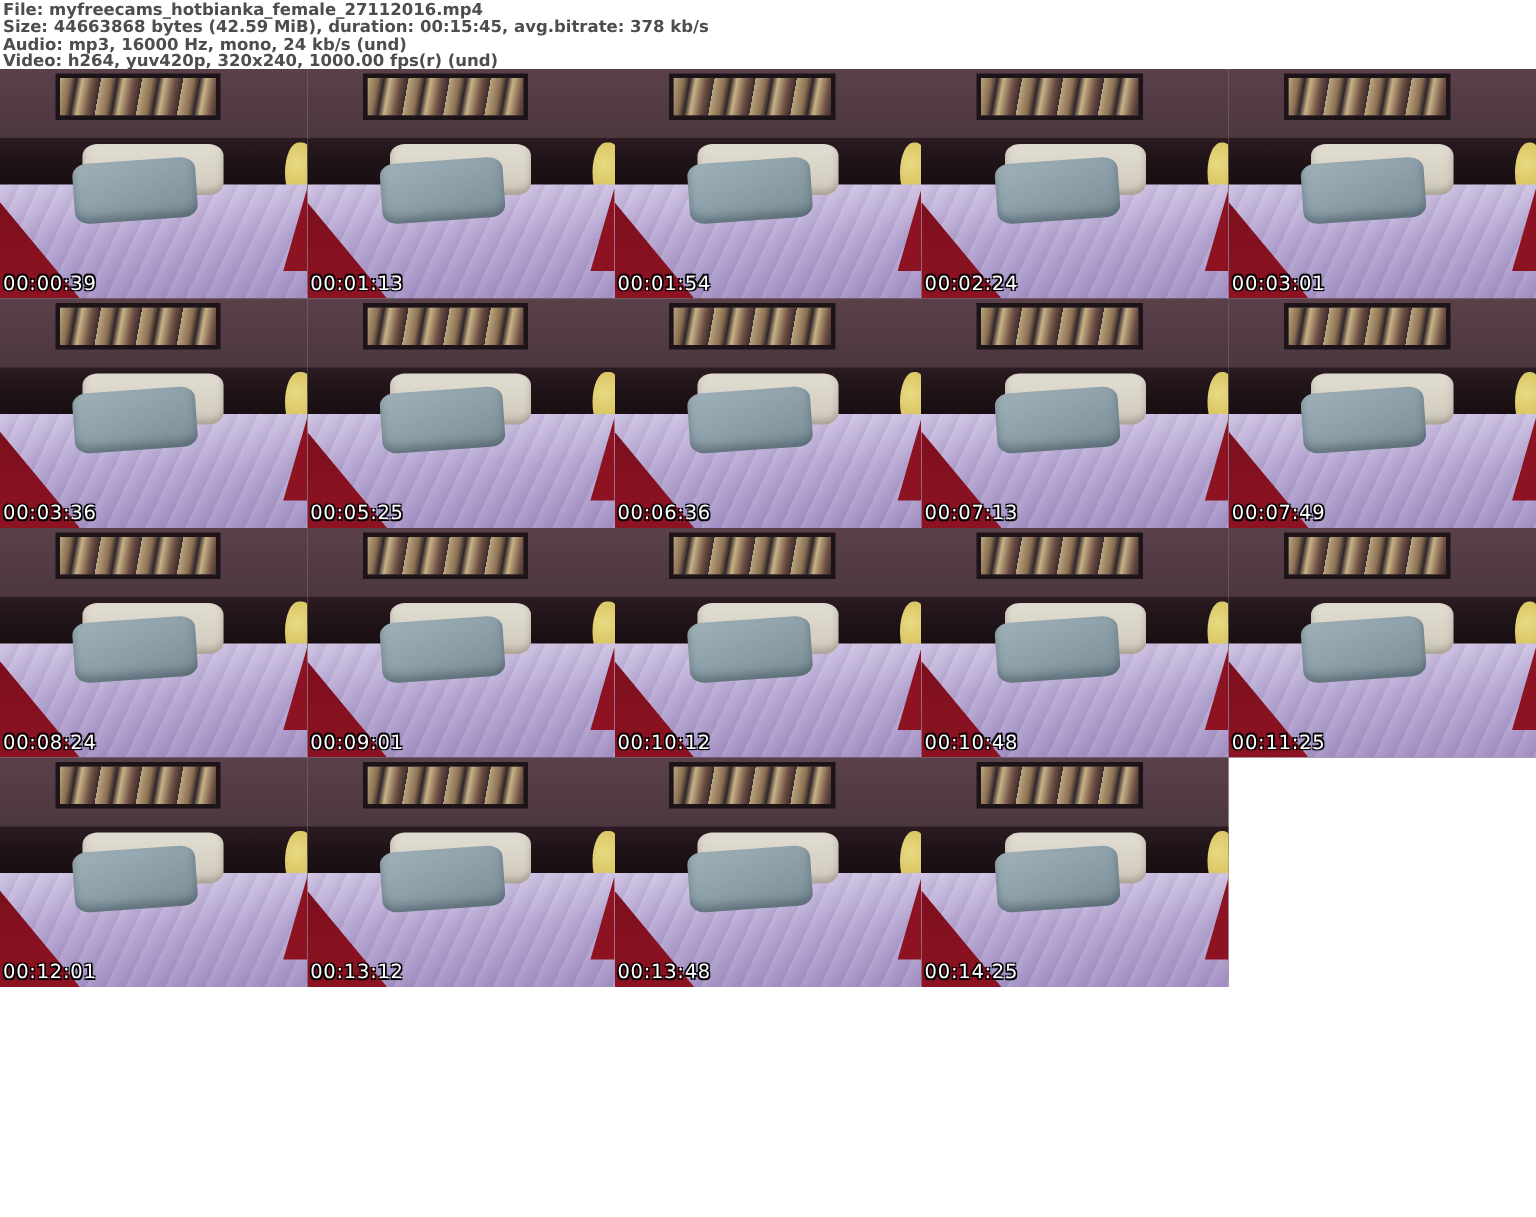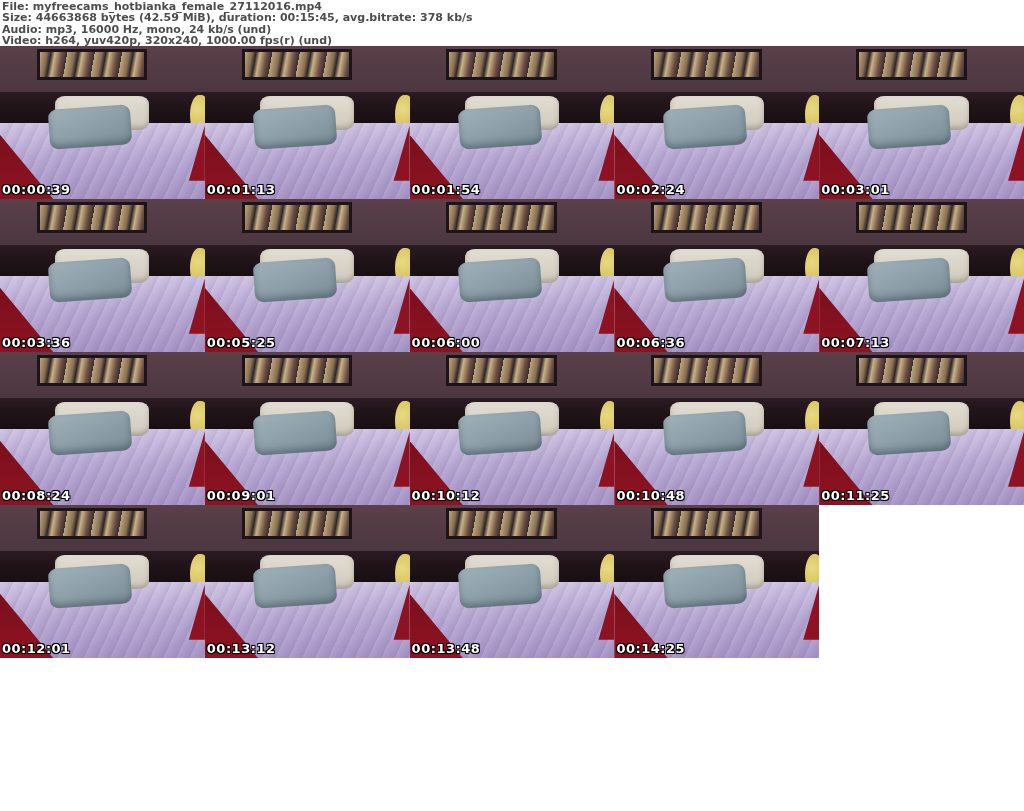--- a/index.html
+++ b/index.html
@@ -96,21 +96,21 @@
       radial-gradient(circle at 30% 18%, #ecd899 0%, rgba(236,216,153,0) 40%),
       radial-gradient(circle at 60% 45%, #dcae83 0%, #c4906a 45%, #9a6a52 75%, #6b4640 100%);
   }
 
   
   .ts {
     position: absolute;
     left: 2px;
     bottom: 2px;
     font-size: 13px;
-    font-weight: bold;
+    font-weight: normal;
     letter-spacing: 0.5px;
     color: #ffffff;
     text-shadow:
       -1px -1px 0 #000, 1px -1px 0 #000,
       -1px  1px 0 #000, 1px  1px 0 #000,
        0 0 2px #000;
   }
 </style>
 </head>
 <body>
@@ -225,34 +225,20 @@
       <div class="layer flowers"></div>
       <div class="layer bed"></div>
       <div class="layer carpet-left"></div>
       <div class="layer carpet-right"></div>
       <div class="layer pillow pillow-white"></div>
       <div class="layer pillow pillow-blue"></div>
     </div>
     <span class="ts">00:05:25</span>
   </div>
 
-  <div class="cell scene-room">
-    <div class="scene">
-      <div class="layer wall"></div>
-      <div class="layer picture"></div>
-      <div class="layer headboard"></div>
-      <div class="layer flowers"></div>
-      <div class="layer bed"></div>
-      <div class="layer carpet-left"></div>
-      <div class="layer carpet-right"></div>
-      <div class="layer pillow pillow-white"></div>
-      <div class="layer pillow pillow-blue"></div>
-    </div>
-    <span class="ts">00:06:00</span>
-  </div>
 
   <div class="cell scene-room">
     <div class="scene">
       <div class="layer wall"></div>
       <div class="layer picture"></div>
       <div class="layer headboard"></div>
       <div class="layer flowers"></div>
       <div class="layer bed"></div>
       <div class="layer carpet-left"></div>
       <div class="layer carpet-right"></div>
@@ -270,20 +256,34 @@
       <div class="layer flowers"></div>
       <div class="layer bed"></div>
       <div class="layer carpet-left"></div>
       <div class="layer carpet-right"></div>
       <div class="layer pillow pillow-white"></div>
       <div class="layer pillow pillow-blue"></div>
     </div>
     <span class="ts">00:07:13</span>
   </div>
 
+  <div class="cell scene-room">
+    <div class="scene">
+      <div class="layer wall"></div>
+      <div class="layer picture"></div>
+      <div class="layer headboard"></div>
+      <div class="layer flowers"></div>
+      <div class="layer bed"></div>
+      <div class="layer carpet-left"></div>
+      <div class="layer carpet-right"></div>
+      <div class="layer pillow pillow-white"></div>
+      <div class="layer pillow pillow-blue"></div>
+    </div>
+    <span class="ts">00:07:49</span>
+  </div>
 
   <div class="cell scene-room">
     <div class="scene">
       <div class="layer wall"></div>
       <div class="layer picture"></div>
       <div class="layer headboard"></div>
       <div class="layer flowers"></div>
       <div class="layer bed"></div>
       <div class="layer carpet-left"></div>
       <div class="layer carpet-right"></div>

